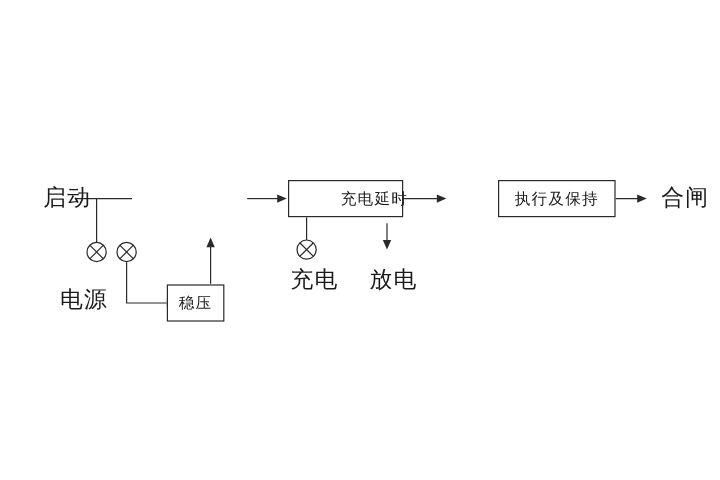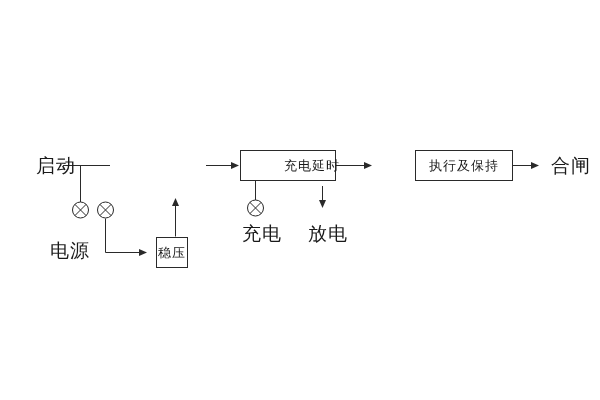--- a/index.html
+++ b/index.html
@@ -25,21 +25,21 @@
     display: flex;
     align-items: center;
     justify-content: center;
     font-size: 13px;
     letter-spacing: 1px;
     white-space: nowrap;
   }
   .box-start-delay  { left: 110px; top: 150px; width: 96px;  height: 31px; }
   .box-charge-delay { left: 240px; top: 150px; width: 96px;  height: 31px; padding-left: 48px; }
   .box-execute-hold { left: 373px; top: 150px; width: 98px; height: 31px; margin-left: 42px; }
-  .box-regulator    { left: 156px; top: 237px; width: 32px;  height: 31px; }
+  .box-regulator    { left: 139px; top: 237px; width: 48px;  height: 31px; }
   .diagram-label {
     position: absolute;
     font-size: 19px;
     letter-spacing: 1px;
     white-space: nowrap;
     line-height: 14px;
   }
   .label-start     { left: 36px;  top: 159px; }
   .label-power     { left: 50px;  top: 244px; }
   .label-close     { left: 551px; top: 159px; text-align: center; }

